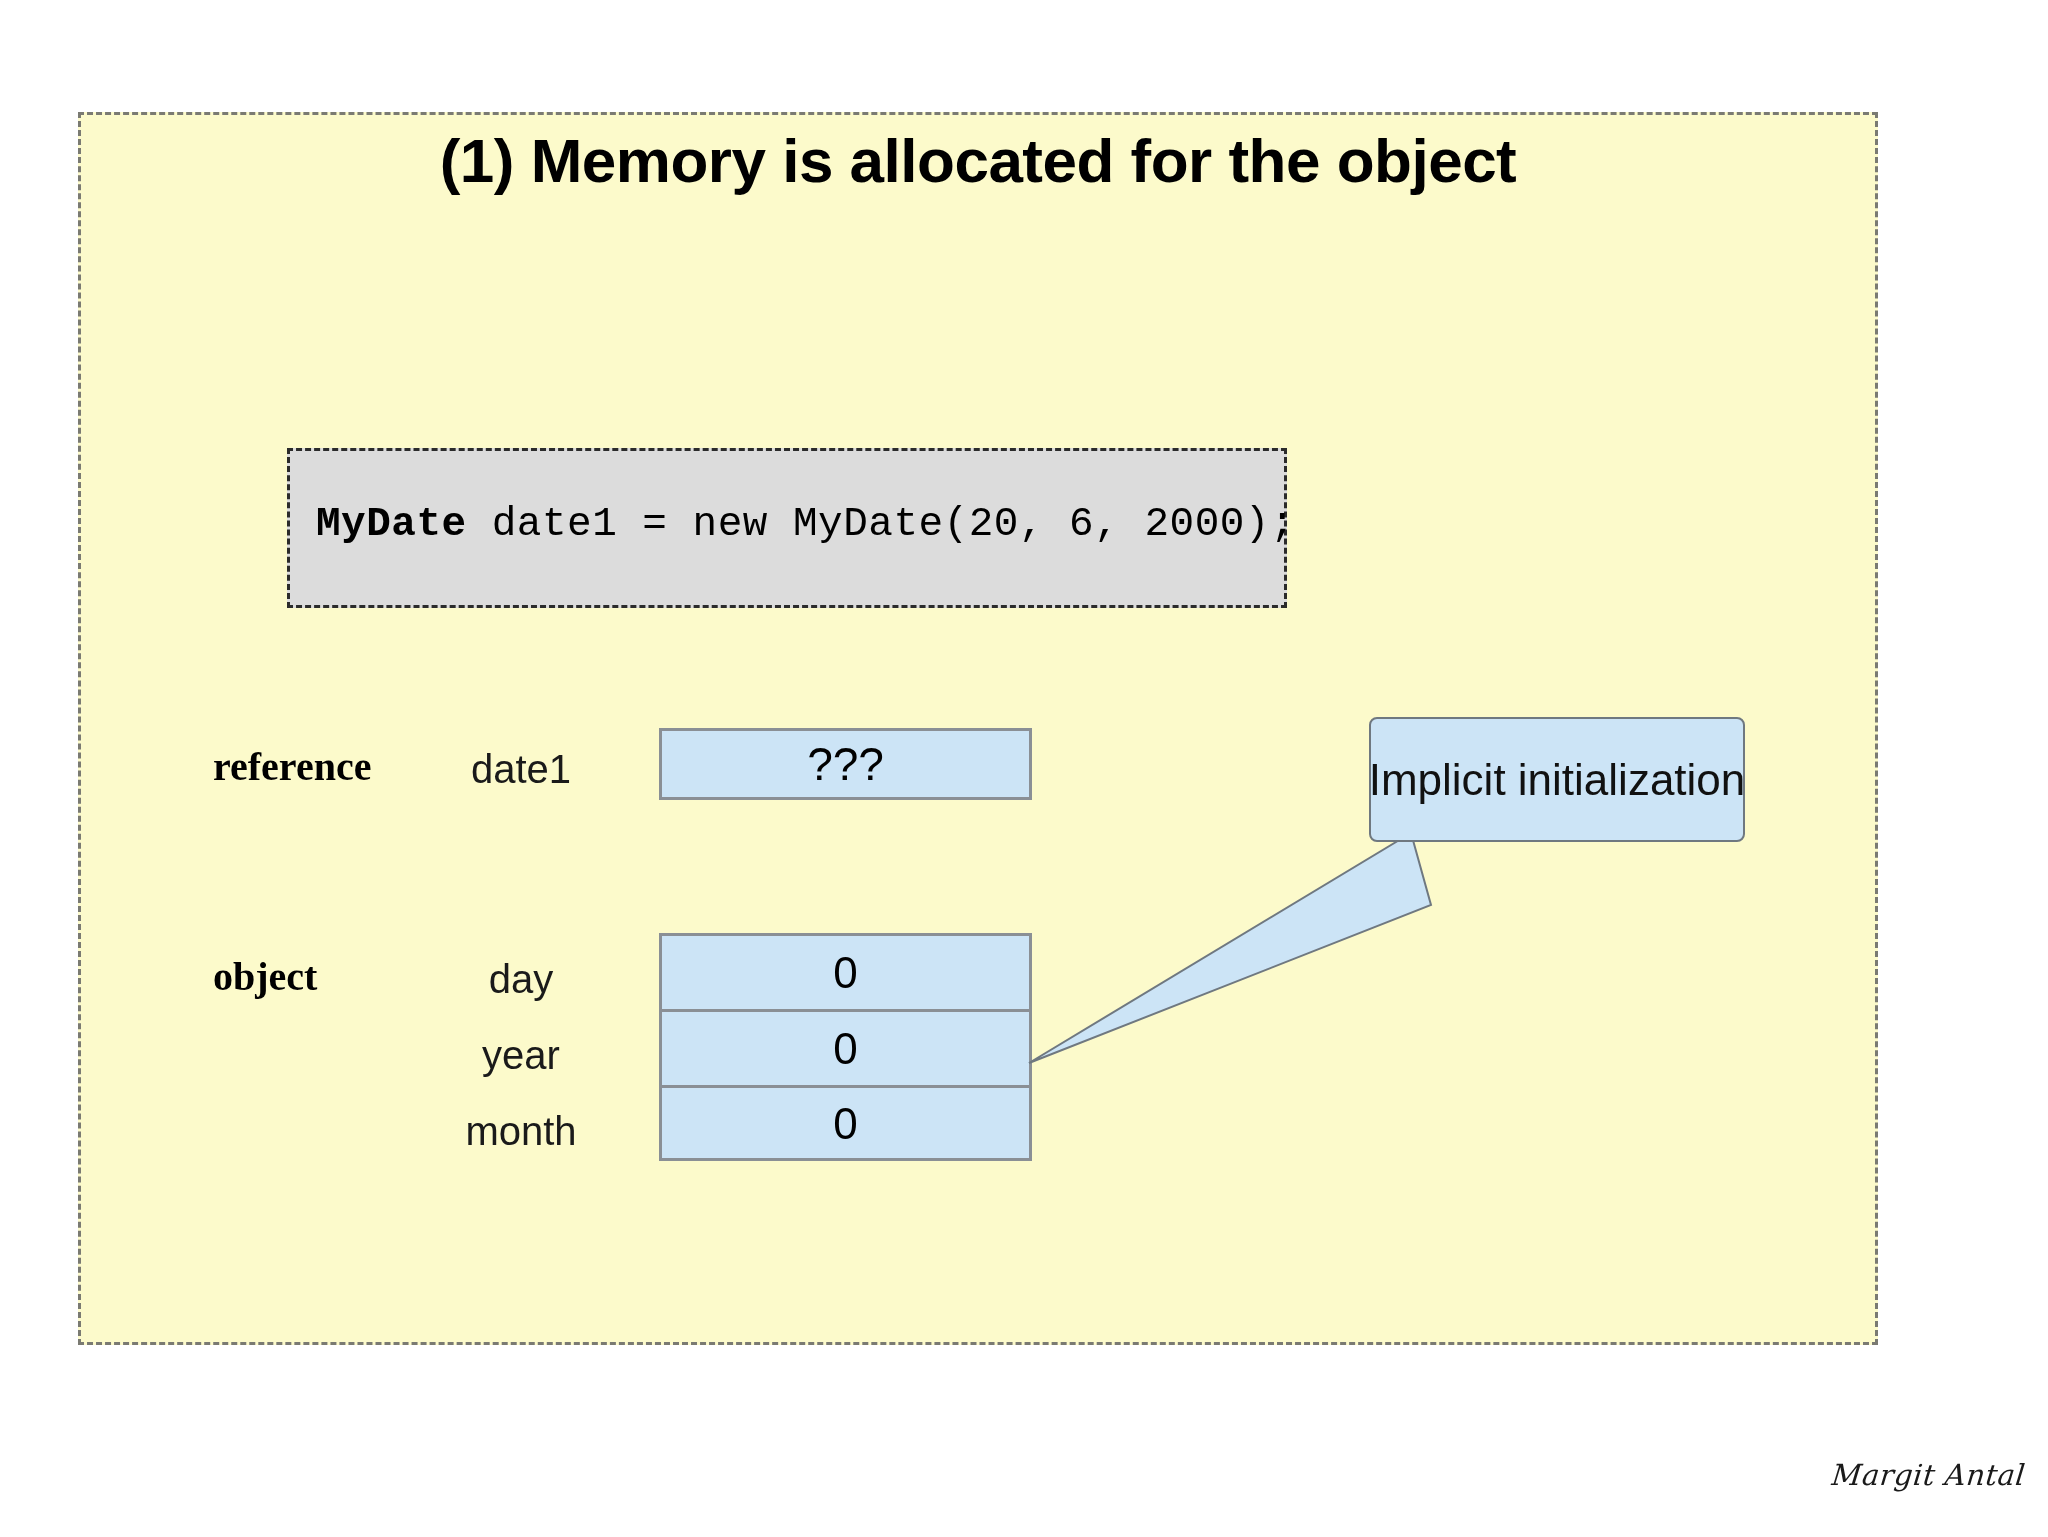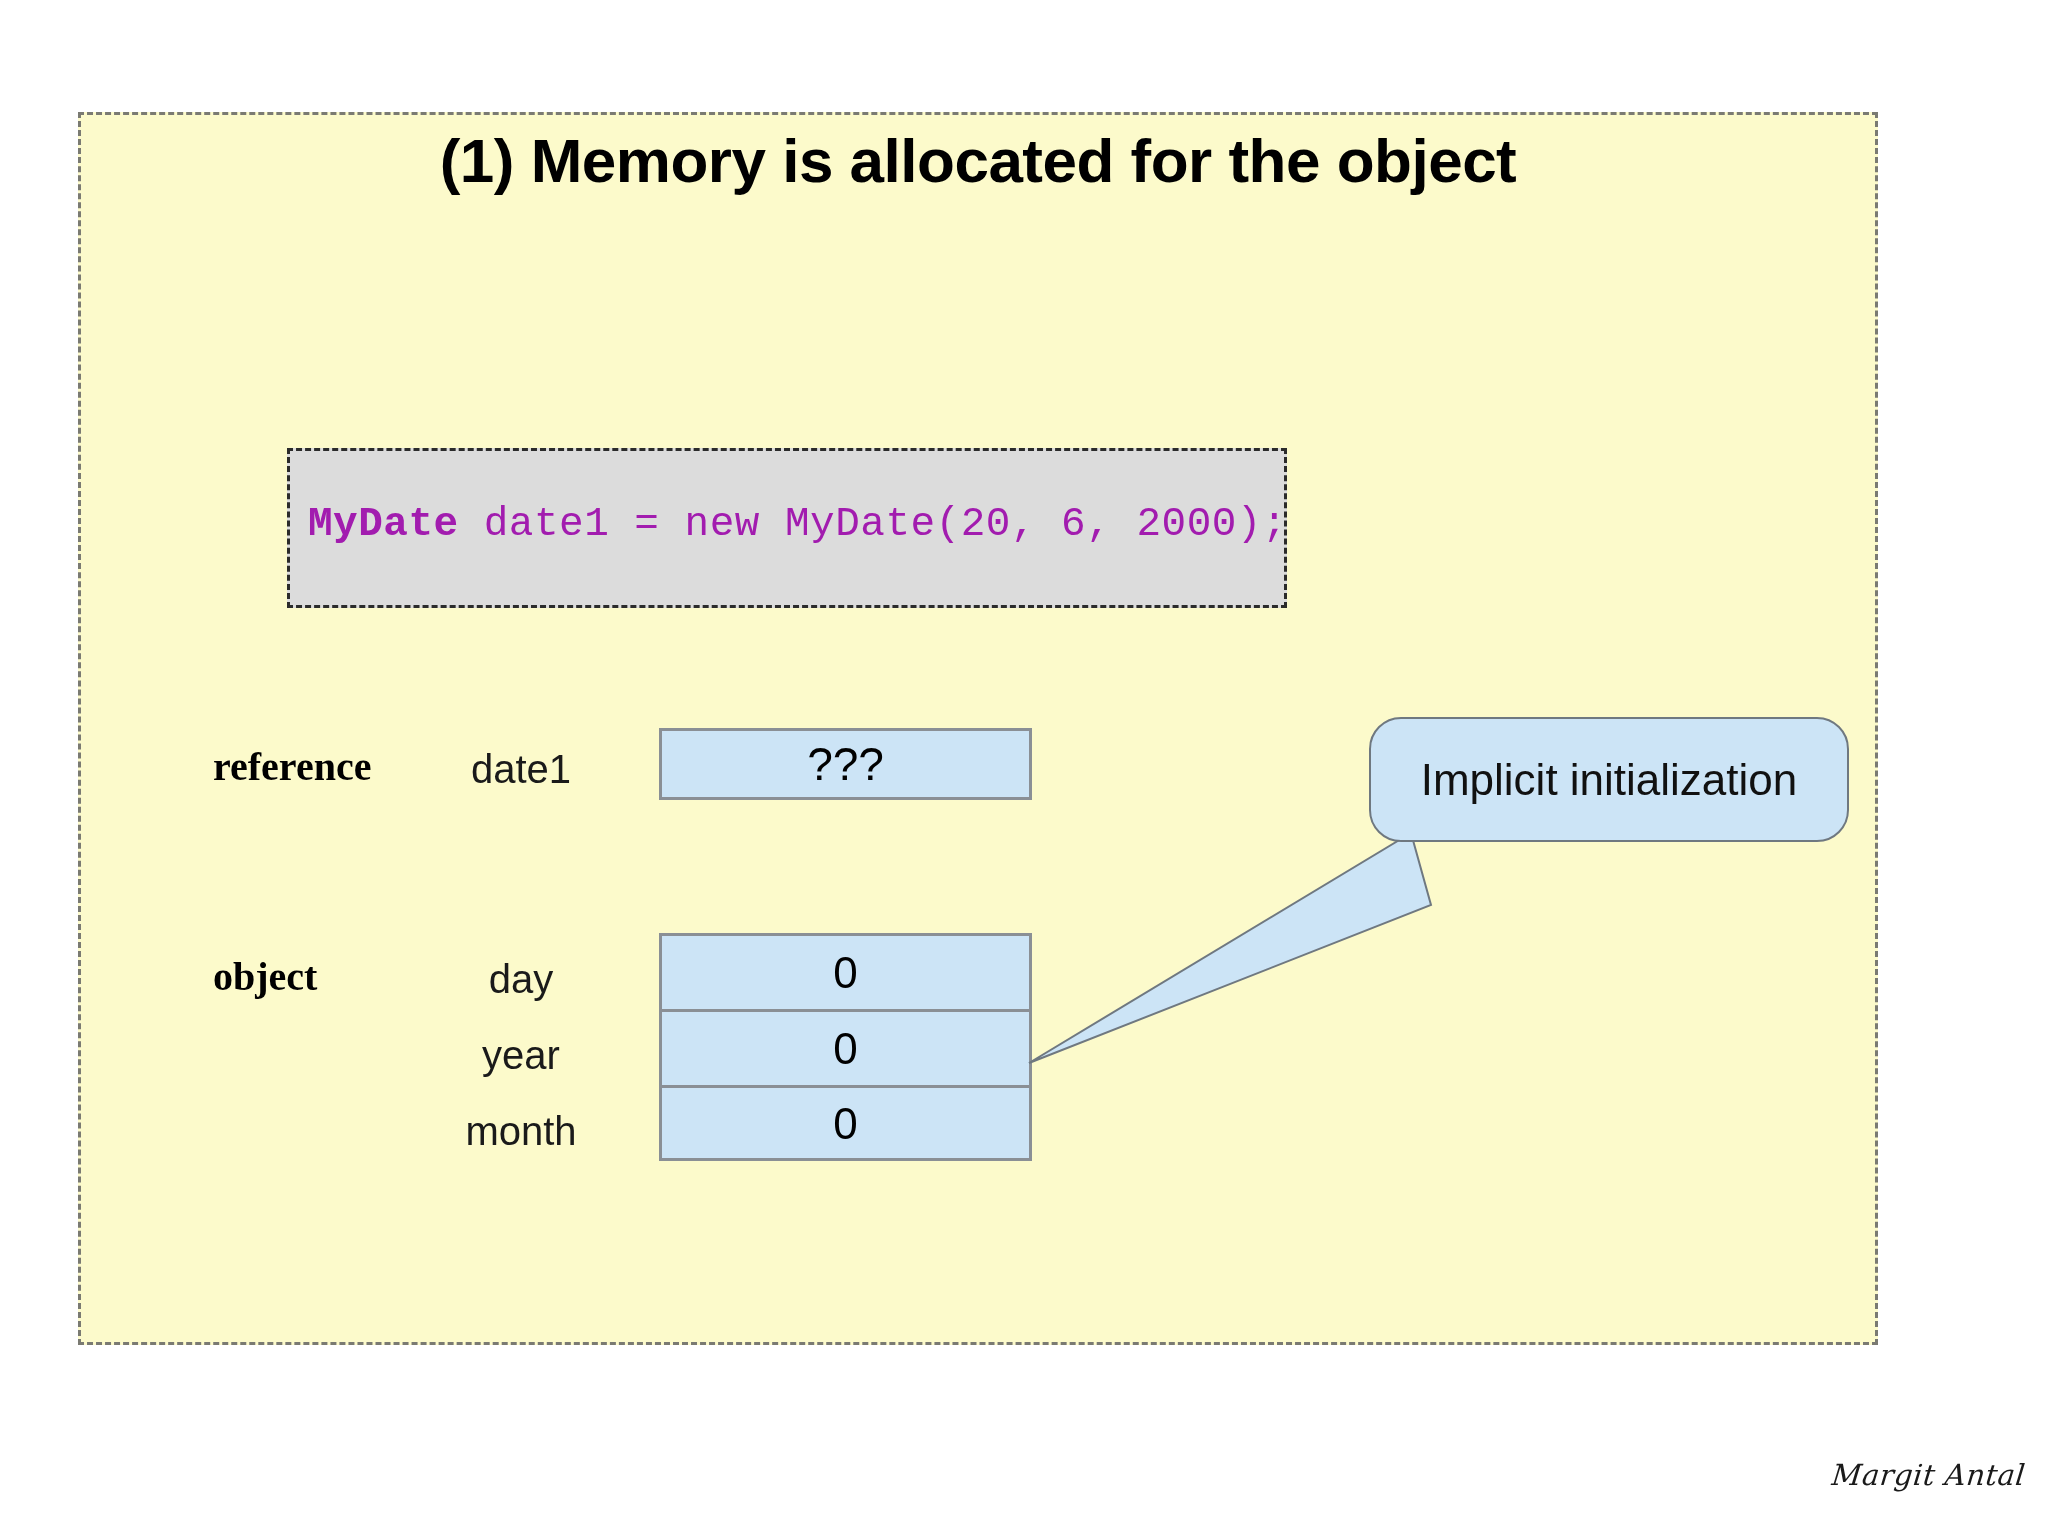--- a/index.html
+++ b/index.html
@@ -44,25 +44,25 @@
     left: 206px;
     top: 333px;
     width: 1000px;
     height: 160px;
     background: #dcdcdc;
     border: 3px dashed #2b2b2b;
     box-sizing: border-box;
   }
   #code-line {
     position: absolute;
-    left: 18px;
+    left: 26px;
     top: 50px;
     font-family: "Liberation Mono", "DejaVu Sans Mono", monospace;
     font-size: 41px;
-    color: #a21caf;
+    color: #000000;
     white-space: pre;
     letter-spacing: 0.5px;
   }
   #code-line .kw {
     font-weight: bold;
   }
 
   .row-label {
     position: absolute;
     font-size: 40px;
@@ -130,25 +130,25 @@
   #object-box .cell-value {
     font-size: 44px;
     color: #000000;
     line-height: 1;
   }
 
   #callout {
     position: absolute;
     left: 1288px;
     top: 602px;
-    width: 480px;
+    width: 376px;
     height: 125px;
     background: #CCE4F6;
     border: 2px solid #6f7880;
-    border-radius: 32px;
+    border-radius: 8px;
     box-sizing: border-box;
     display: flex;
     align-items: center;
     justify-content: center;
     z-index: 3;
   }
   #callout-text {
     font-size: 44px;
     color: #111111;
     white-space: nowrap;

